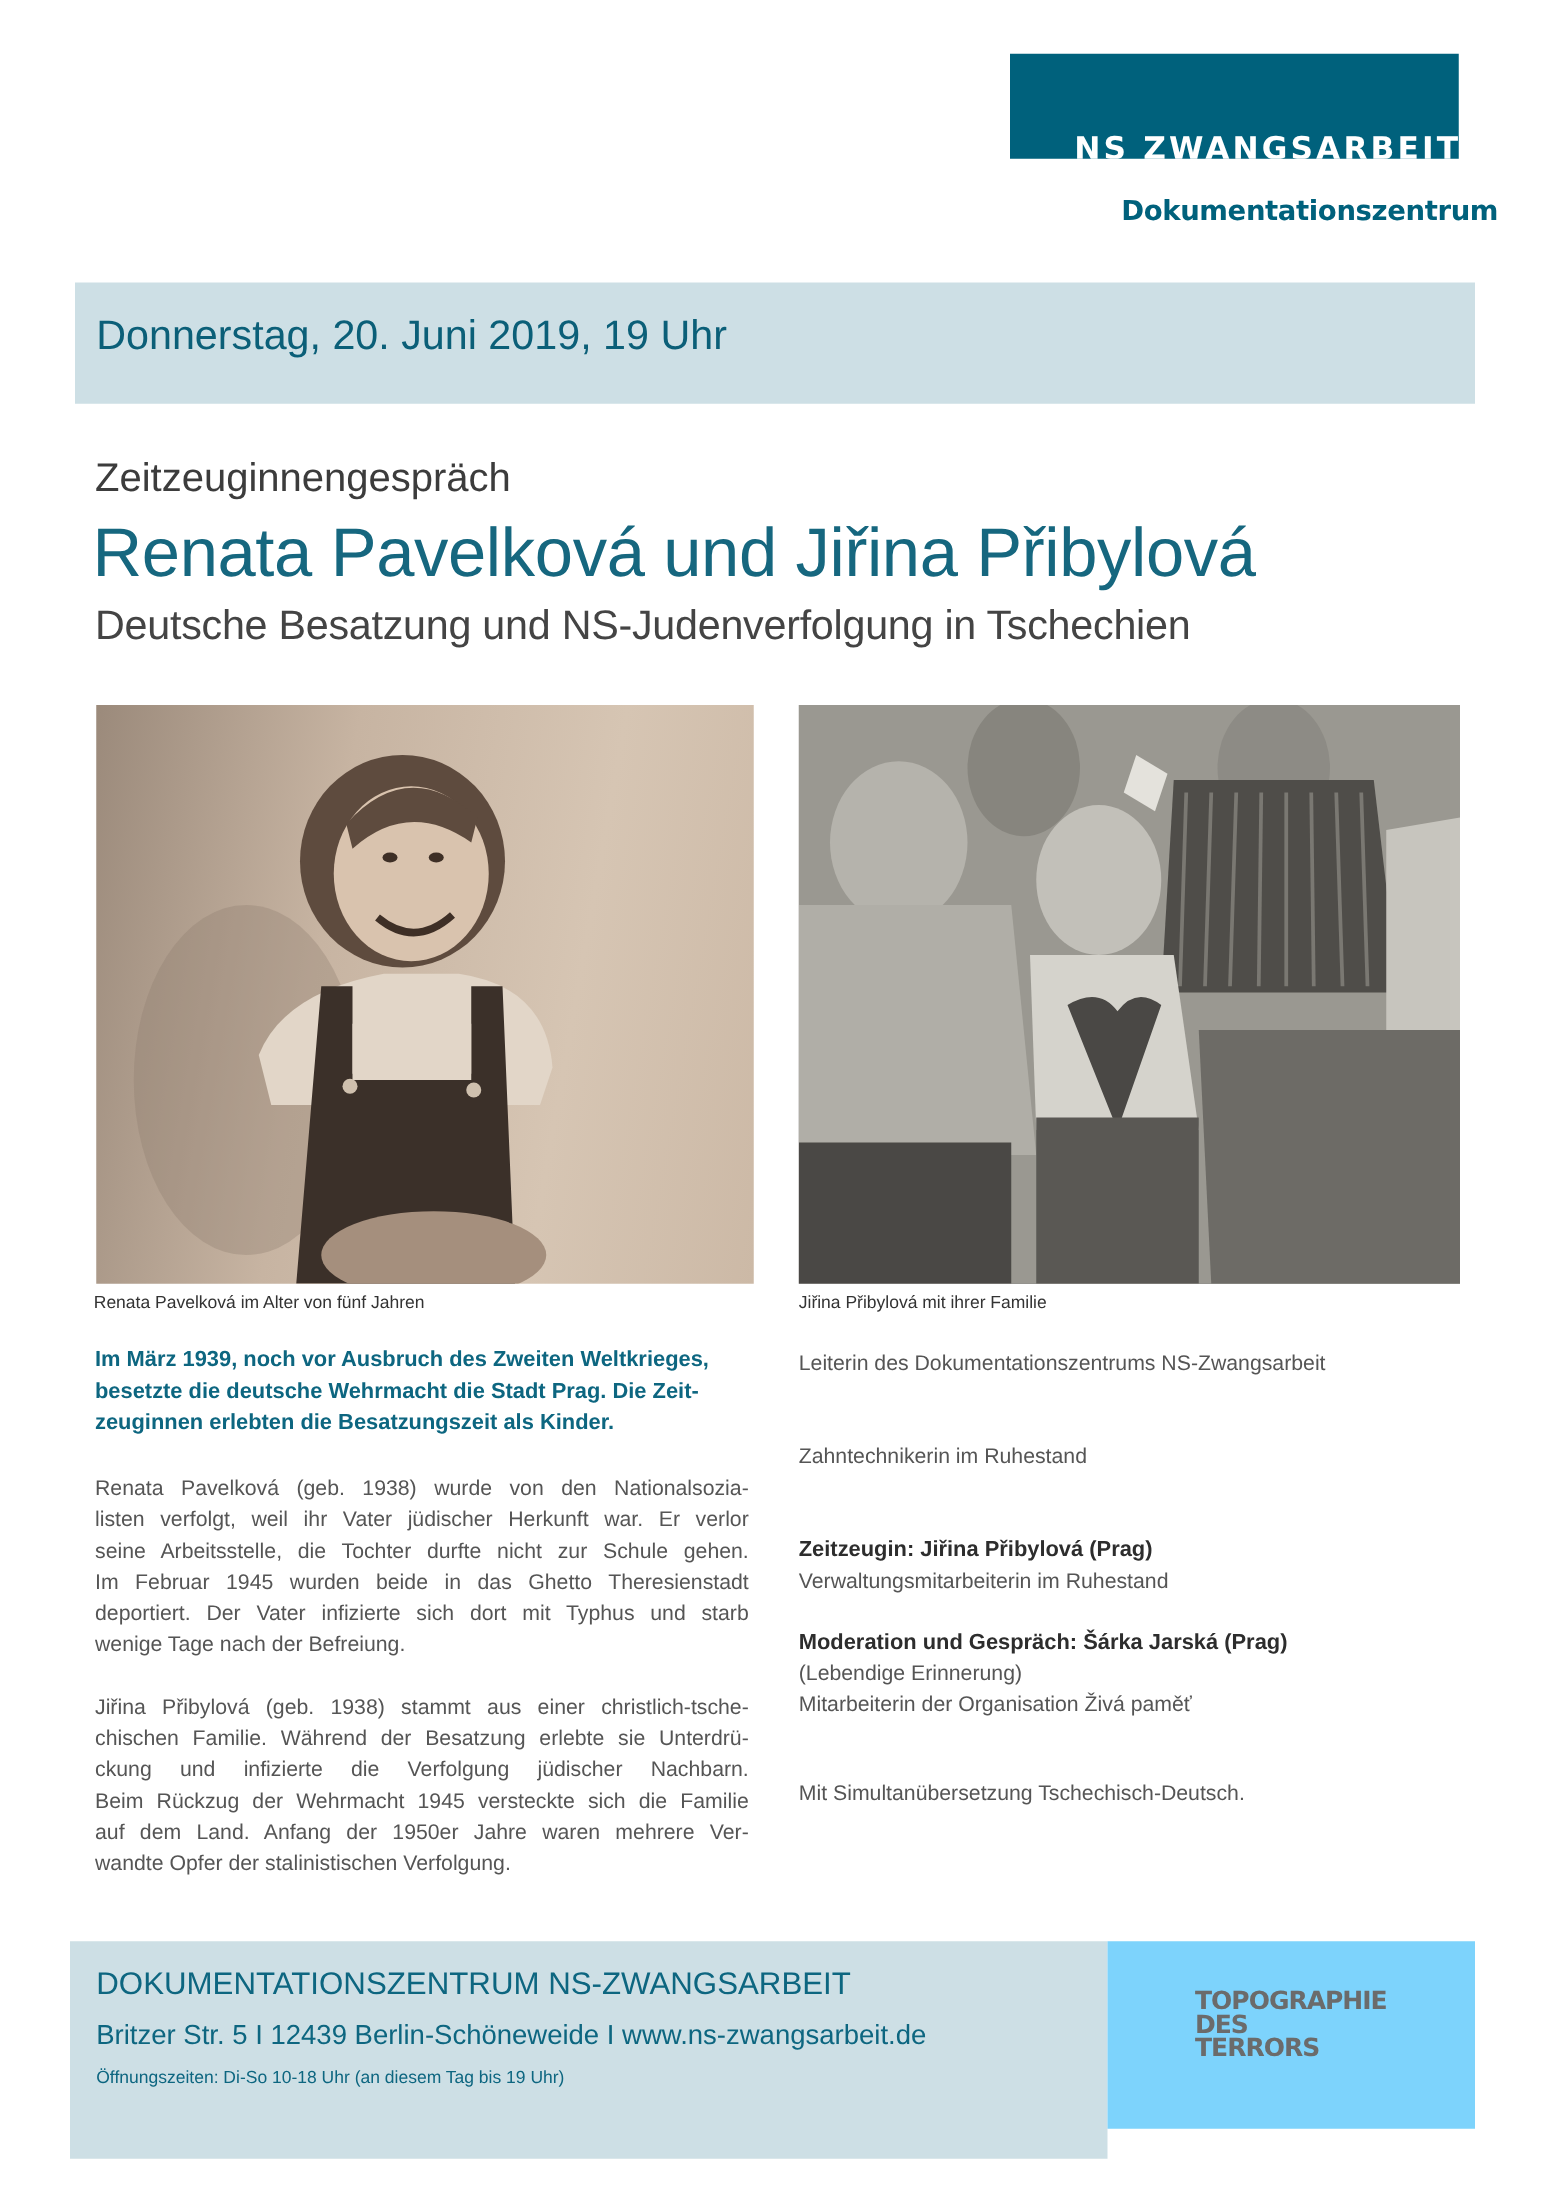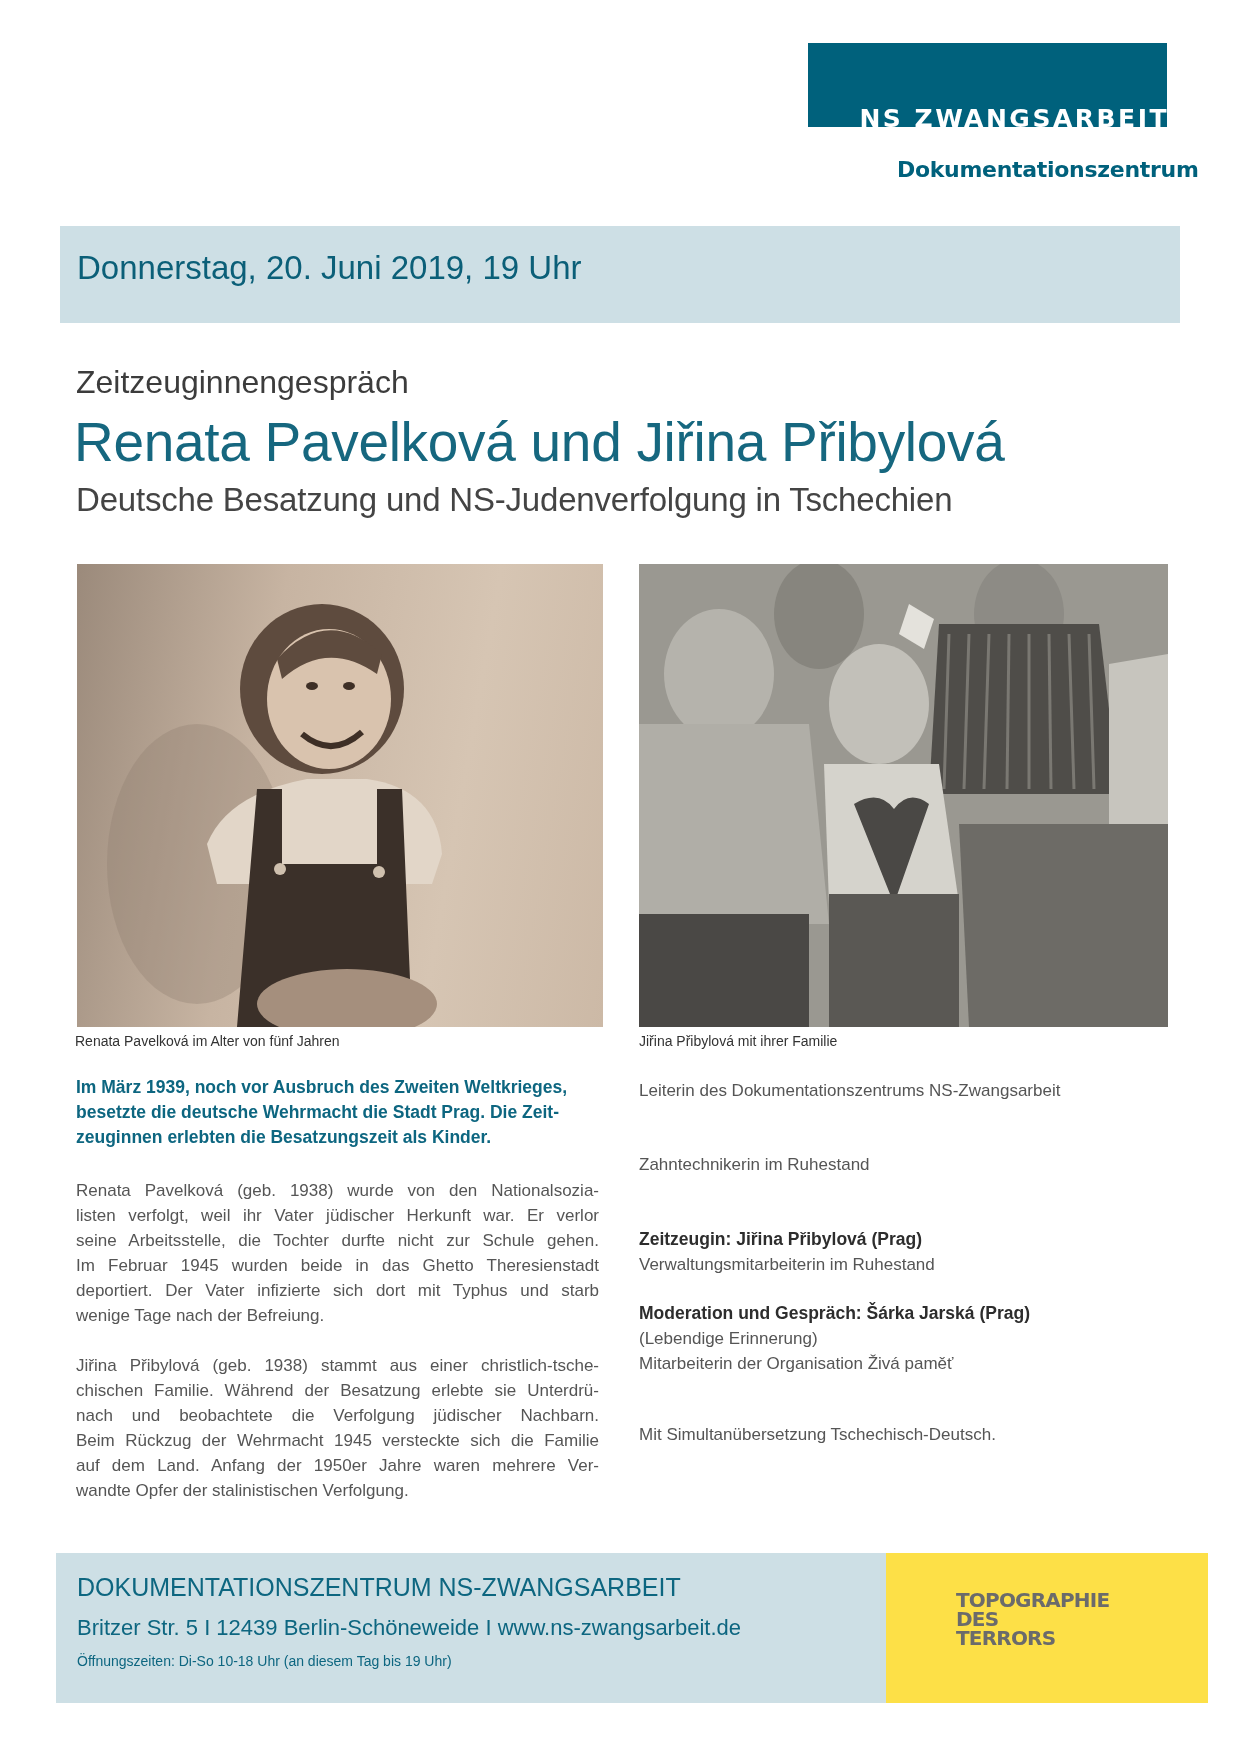--- a/index.html
+++ b/index.html
@@ -72,28 +72,28 @@
     .prog-head { font-size: 17.5px; font-weight: bold; color: #2d2d2d; line-height: 25px; white-space: nowrap; }
     .prog-desc { font-size: 17px; color: #555; line-height: 25px; white-space: nowrap; }
     .prog1 { top: 1078px; }
     .prog2 { top: 1152px; }
     .prog3 { top: 1227px; }
     .prog4 { top: 1301px; }
     .translation { left: 639px; top: 1425px; font-size: 17px; color: #555; white-space: nowrap; }
 
     
     .footer-main {
-      left: 56px; top: 1553px; width: 830px; height: 150px; background: #cddfe5;
+      left: 56px; top: 1553px; width: 830px; height: 174px; background: #cddfe5;
     }
     .footer-line { position: absolute; left: 21px; color: #0d6680; white-space: nowrap; }
     .f1 { top: 20px; font-size: 25px; }
     .f2 { top: 62px; font-size: 22px; }
     .f3 { top: 100px; font-size: 14px; }
     .footer-partner {
-      left: 886px; top: 1553px; width: 322px; height: 150px; background: #fde047;
+      left: 886px; top: 1553px; width: 294px; height: 150px; background: #7dd3fc;
     }
     .partner-logo {
       position: absolute; left: 70px; top: 38px;
       color: #6b6b6b; font-weight: bold; font-size: 20px; line-height: 19px;
       font-family: "DejaVu Sans", sans-serif; letter-spacing: -0.8px;
     }
     .partner-logo span { display: block; white-space: nowrap; }
   </style>
 </head>
 <body>
@@ -171,21 +171,21 @@
   <span>listen verfolgt, weil ihr Vater jüdischer Herkunft war. Er verlor</span>
   <span>seine Arbeitsstelle, die Tochter durfte nicht zur Schule gehen.</span>
   <span>Im Februar 1945 wurden beide in das Ghetto Theresienstadt</span>
   <span>deportiert. Der Vater infizierte sich dort mit Typhus und starb</span>
   <span class="last">wenige Tage nach der Befreiung.</span>
 </div>
 
 <div class="abs body-para para2">
   <span>Jiřina Přibylová (geb. 1938) stammt aus einer christlich-tsche-</span>
   <span>chischen Familie. Während der Besatzung erlebte sie Unterdrü-</span>
-  <span>nach und beobachtete die Verfolgung jüdischer Nachbarn.</span>
+  <span>ckung und infizierte die Verfolgung jüdischer Nachbarn.</span>
   <span>Beim Rückzug der Wehrmacht 1945 versteckte sich die Familie</span>
   <span>auf dem Land. Anfang der 1950er Jahre waren mehrere Ver-</span>
   <span class="last">wandte Opfer der stalinistischen Verfolgung.</span>
 </div>
 
 <div class="abs prog prog1">
   <div class="prog-desc">Leiterin des Dokumentationszentrums NS-Zwangsarbeit</div>
 </div>
 <div class="abs prog prog2">
   <div class="prog-desc">Zahntechnikerin im Ruhestand</div>

